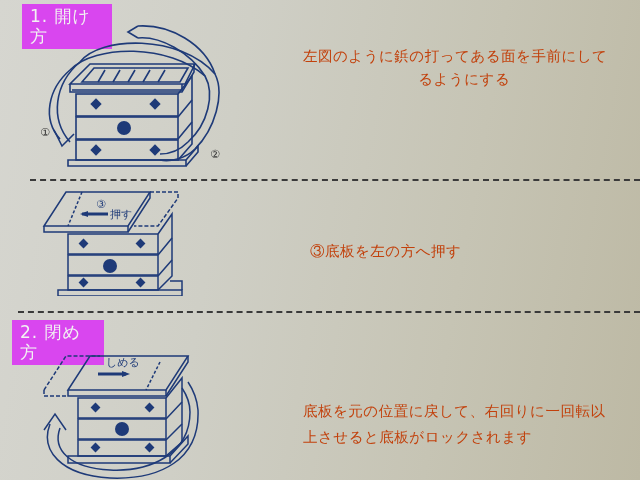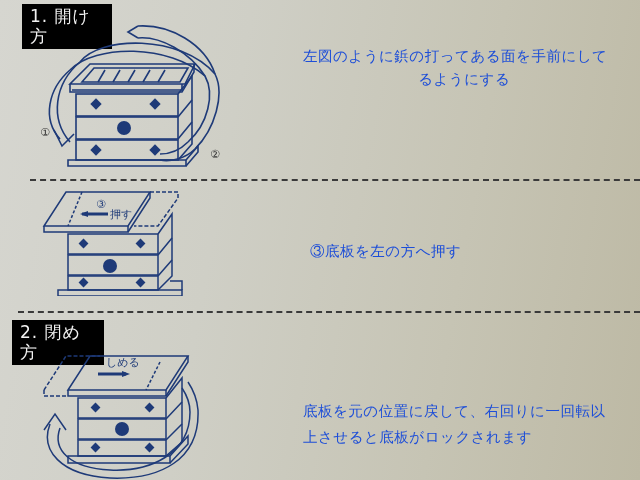--- a/index.html
+++ b/index.html
@@ -4,42 +4,42 @@
   <style>
     html, body { margin: 0; padding: 0; }
     body {
       width: 640px; height: 480px; overflow: hidden; position: relative;
       background: linear-gradient(100deg, #d6d6d0 0%, #cfcfc6 35%, #c6c4b4 70%, #bdb9a4 100%);
       font-family: "DejaVu Serif", "Liberation Serif", serif;
       color: #1f2233;
     }
     .section-title {
       position: absolute;
-      background: #000000;
+      background: #d946ef;
       color: #f2f2f2;
       font-family: "DejaVu Sans", "Liberation Sans", sans-serif;
       font-size: 17px;
       padding: 2px 8px 3px 8px;
       letter-spacing: 1px;
       line-height: 20px;
     }
     #title1 { left: 22px; top: 4px; width: 74px; }
     #title2 { left: 6px; top: 320px; width: 76px; margin-left: 6px; }
     .dash {
       position: absolute; height: 0;
       border-top: 2px dashed #3a3a3a;
     }
     #dash1 { left: 30px; top: 179px; width: 610px; }
     #dash2 { left: 18px; top: 311px; width: 622px; }
     .text-block {
       position: absolute;
       font-size: 14.5px;
       line-height: 23px;
       letter-spacing: 0.5px;
-      color: #1d4ed8;
+      color: #c2410c;
     }
     .text-block .line { display: block; white-space: nowrap; }
     #block1 { left: 303px; top: 45px; }
     #block1 .indent { padding-left: 18px; text-align: center; }
     #block2 { left: 310px; top: 240px; }
     #block3 { left: 303px; top: 398px; line-height: 26px; }
     .fig { position: absolute; }
     .fig svg { display: block; }
     .fig-label {
       font-family: "DejaVu Sans", "Liberation Sans", sans-serif;

